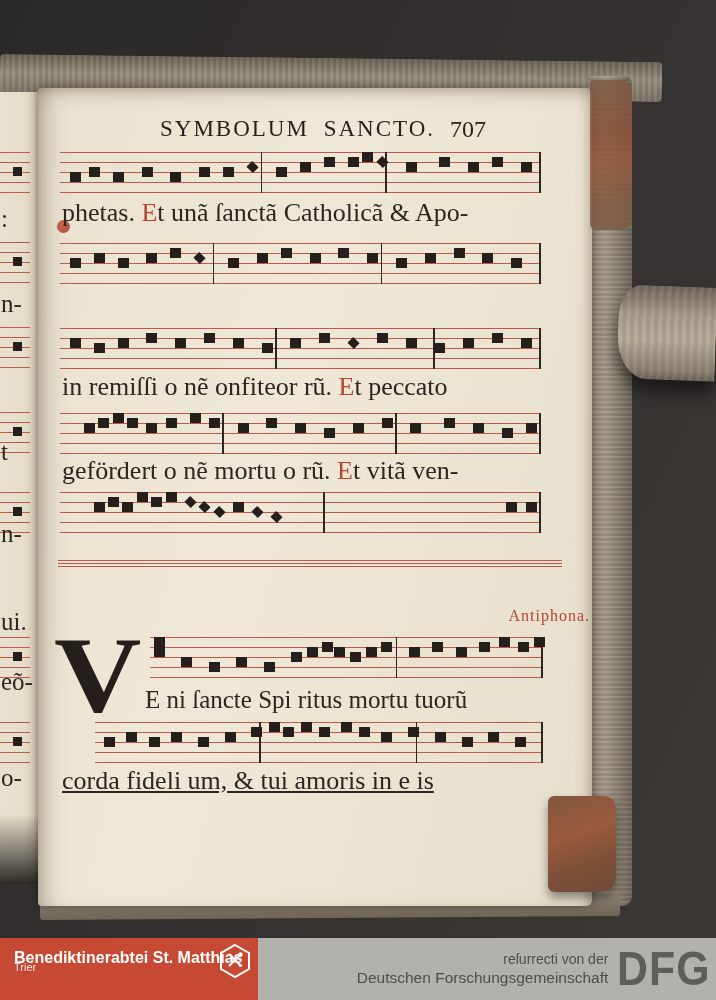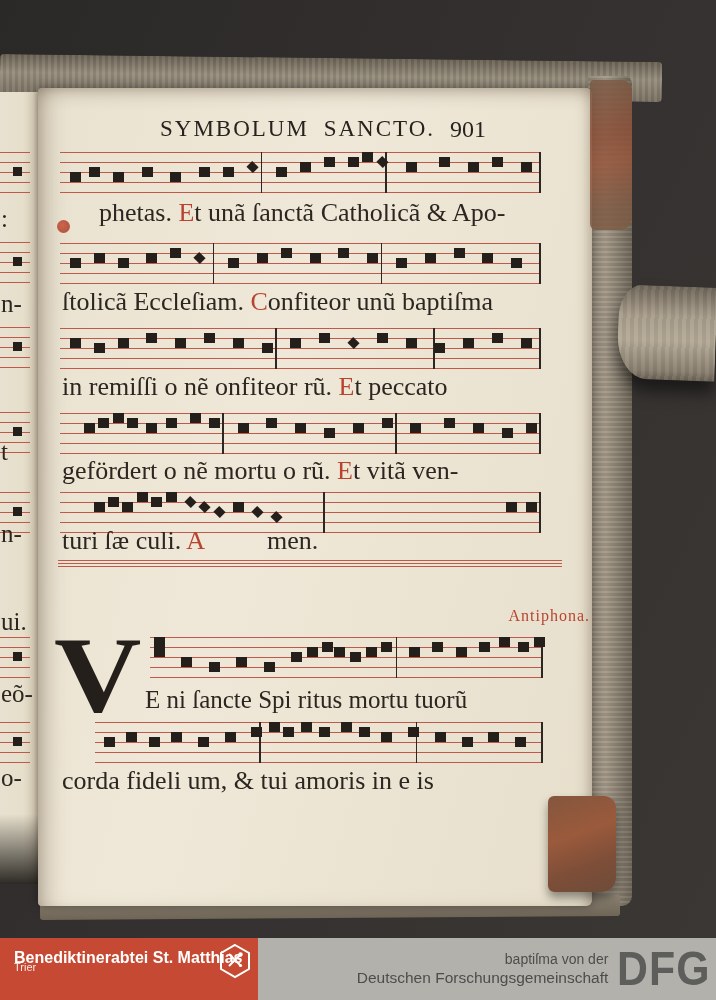--- a/index.html
+++ b/index.html
@@ -67,27 +67,27 @@
   .staff.s5{left:22px;top:404px;width:480px;}
   .staff.s6{left:112px;top:549px;width:392px;}
   .staff.s7{left:57px;top:634px;width:447px;}
   .sline{position:absolute;left:0;right:0;height:1.3px;background:#c2584a;}
   .sbar{position:absolute;top:0;width:1.5px;height:41px;background:#2c2722;}
   .note{position:absolute;width:11px;height:10px;background:#241f1b;}
   .note.dia{transform:rotate(45deg) scale(.82);}
 
   .tline{position:absolute;font-size:26px;color:#2b2620;white-space:nowrap;}
   .tline .red{color:#b8442f;}
-  .tline.tl1{left:24px;top:110px;margin-left:37px;}
+  .tline.tl1{left:24px;top:110px;}
   .tline.tl2{left:24px;top:199px;}
   .tline.tl3{left:24px;top:284px;}
   .tline.tl4{left:24px;top:368px;}
   .tline.tl5{left:24px;top:438px;}
   .tline.tl6{left:107px;top:598px;font-size:25px;}
-  .tline.tl7{left:24px;top:678px;}
+  .tline.tl7{left:24px;top:678px;text-decoration:underline;}
 
   .redrule{position:absolute;left:20px;top:472px;width:504px;height:9px;
     background:repeating-linear-gradient(to bottom,#c2584a 0 1.2px,transparent 1.2px 3px);}
   .heading{position:absolute;top:482px;left:0;width:100%;text-align:center;
     transform:translateX(-18px);font-size:31px;font-weight:600;letter-spacing:1px;color:#241f1a;}
   .antiphona{position:absolute;top:519px;left:12px;width:100%;text-align:right;
     transform:translateX(-14px);font-size:16px;letter-spacing:1px;color:#b8442f;}
   .initial{position:absolute;left:16px;top:536px;font-size:108px;line-height:.95;
     font-weight:bold;color:#241f1a;transform:scaleX(1.12);transform-origin:left top;}
   .margin-dot{position:absolute;left:19px;top:132px;width:13px;height:13px;border-radius:50%;
@@ -123,29 +123,29 @@
     <div class="stub k4"></div>
     <div class="stub k5"></div>
     <div class="stub k6"></div>
     <div class="stub k7"></div>
     <div class="fragments">
         <span class="frag" style="top: 113px;">:</span>
         <span class="frag" style="top: 198px;">n-</span>
         <span class="frag" style="top: 346px;">t</span>
         <span class="frag" style="top: 428px;">n-</span>
         <span class="frag" style="top: 516px;">ui.</span>
-        <span class="frag" style="top: 588px;">eõ-</span>
+        <span class="frag" style="top: 576px;">eõ-</span>
         <span class="frag" style="top: 672px;">o-</span>
       </div>
   </div>
 
   <div class="page">
     <div class="m-header">
       <span class="m-title">SYMBOLUM SANCTO.</span>
-      <span class="m-pagenum">901</span>
+      <span class="m-pagenum">707</span>
     </div>
 
     <div class="margin-dot"></div>
 
     <div class="staff s1">
         <div class="sline" style="top: 0px;"></div>
         <div class="sline" style="top: 10px;"></div>
         <div class="sline" style="top: 20px;"></div>
         <div class="sline" style="top: 30px;"></div>
         <div class="sline" style="top: 40px;"></div>
@@ -193,21 +193,20 @@
         <div class="note" style="left: 46%; top: 5px;"></div>
         <div class="note" style="left: 52%; top: 10px;"></div>
         <div class="note" style="left: 58%; top: 5px;"></div>
         <div class="note" style="left: 64%; top: 10px;"></div>
         <div class="note" style="left: 70%; top: 15px;"></div>
         <div class="note" style="left: 76%; top: 10px;"></div>
         <div class="note" style="left: 82%; top: 5px;"></div>
         <div class="note" style="left: 88%; top: 10px;"></div>
         <div class="note" style="left: 94%; top: 15px;"></div>
       </div>
-    <div class="tline tl2"><span>ſtolicã Eccleſiam. </span><span class="red">C</span><span>onfiteor unũ baptiſma</span></div>
     <div class="staff s3">
         <div class="sline" style="top: 0px;"></div>
         <div class="sline" style="top: 10px;"></div>
         <div class="sline" style="top: 20px;"></div>
         <div class="sline" style="top: 30px;"></div>
         <div class="sline" style="top: 40px;"></div>
         <div class="sbar" style="left: calc(45% - 1px);"></div>
         <div class="sbar" style="left: calc(78% - 1px);"></div>
         <div class="sbar" style="left: calc(100% - 1px);"></div>
         <div class="note" style="left: 2%; top: 10px;"></div>
@@ -275,21 +274,20 @@
         <div class="note" style="left: 22%; top: 0px;"></div>
         <div class="note dia" style="left: 26%; top: 5px;"></div>
         <div class="note dia" style="left: 29%; top: 10px;"></div>
         <div class="note dia" style="left: 32%; top: 15px;"></div>
         <div class="note" style="left: 36%; top: 10px;"></div>
         <div class="note dia" style="left: 40%; top: 15px;"></div>
         <div class="note dia" style="left: 44%; top: 20px;"></div>
         <div class="note" style="left: 93%; top: 10px;"></div>
         <div class="note" style="left: 97%; top: 10px;"></div>
       </div>
-    <div class="tline tl5"><span>turi ſæ culi. </span><span class="red">A</span><span style="margin-left: 62px;">men.</span></div>
 
     <div class="redrule"></div>
     <div class="antiphona">Antiphona.</div>
     <div class="initial">V</div>
 
     <div class="staff s6">
         <div class="sline" style="top: 0px;"></div>
         <div class="sline" style="top: 10px;"></div>
         <div class="sline" style="top: 20px;"></div>
         <div class="sline" style="top: 30px;"></div>
@@ -362,19 +360,19 @@
       <polygon points="16,2 30,10 30,26 16,34 2,26 2,10" fill="none" stroke="#ffffff" stroke-width="2"></polygon>
       <line x1="10" y1="23" x2="22" y2="11" stroke="#ffffff" stroke-width="2"></line>
       <line x1="10" y1="11" x2="22" y2="23" stroke="#ffffff" stroke-width="2"></line>
       <circle cx="21.5" cy="11.5" r="2.2" fill="#ffffff"></circle>
       <circle cx="21.5" cy="22.5" r="1.6" fill="#ffffff"></circle>
     </svg>
   </div>
 
   <div class="banner-right">
     <div class="rb-text">
-      <div class="rb-line1">baptiſma von der</div>
+      <div class="rb-line1">reſurrecti von der</div>
       <div class="rb-line2">Deutschen Forschungsgemeinschaft</div>
     </div>
     <div class="dfg">DFG</div>
   </div>
 
 </div>
 
 </body></html>

